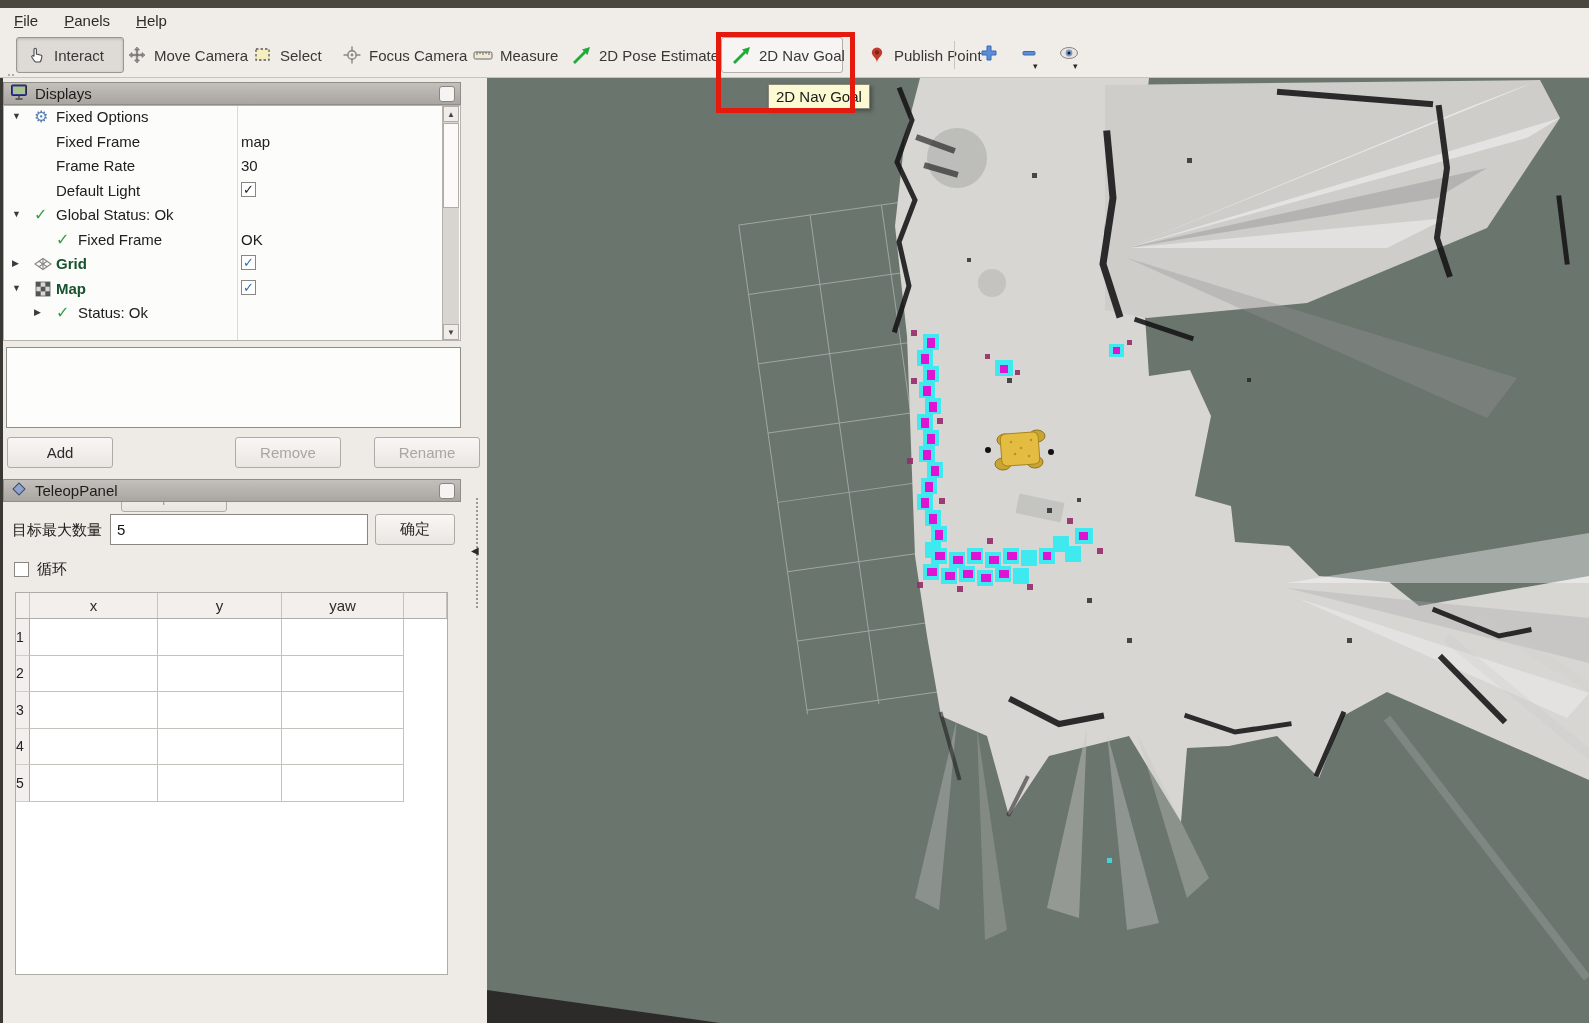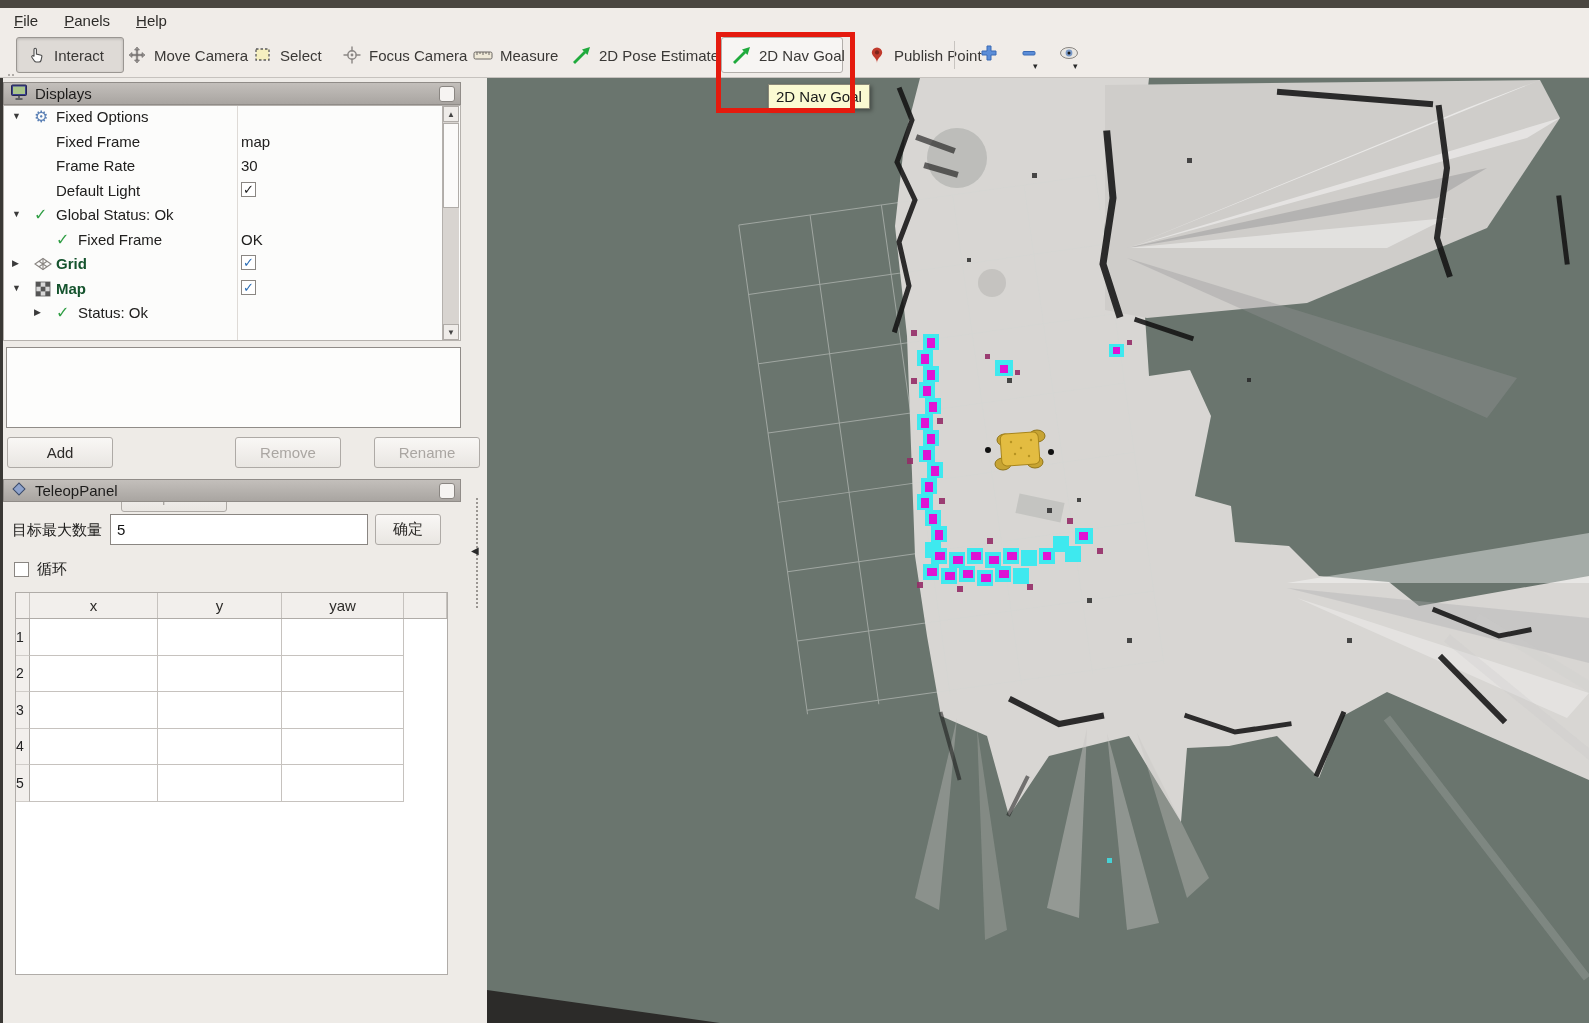--- a/index.html
+++ b/index.html
@@ -65,21 +65,21 @@
     border-radius:3px; font-size:15px; color:#2d2b29; display:flex;
     align-items:center; justify-content:center; }
   .btn.disabled { color:#aaa6a2; }
   #add-row .btn { position:absolute; top:359px; height:31px; width:106px; }
 
   #teleop-body { position:absolute; left:3px; top:425px; width:458px; height:520px; }
   #goal-label { position:absolute; left:9px; top:18px; font-size:15px; color:#21201f; }
   #goal-input { position:absolute; left:107px; top:11px; width:258px; height:31px;
     background:#fff; border:1px solid #8a8682; font-size:15px; padding-left:6px;
     font-family:inherit; color:#111; }
-  #confirm-btn { position:absolute; left:372px; top:11px; width:66px; height:31px;font-family:Liberation Mono, monospace; }
+  #confirm-btn { position:absolute; left:372px; top:11px; width:80px; height:31px;font-family:Liberation Mono, monospace; }
   #loop-row { position:absolute; left:11px; top:57px; display:flex; gap:8px;
     align-items:center; font-size:15px; color:#21201f; }
   #goal-table { position:absolute; left:12px; top:89px; width:433px; height:383px;
     background:#fff; border:1px solid #b0aca8; }
   .th-row { display:flex; height:26px; background:#f2efec; border-bottom:1px solid #b0aca8; }
   .th { font-size:15px; color:#2d2b29; display:flex; align-items:center;
     justify-content:center; border-right:1px solid #c6c2be; }
   .tb-row { display:flex; height:36.5px; }
   .rh { width:14px; background:#f2efec; border-right:1px solid #b0aca8;
     border-bottom:1px solid #d0ccc8; font-size:14px; color:#222;

